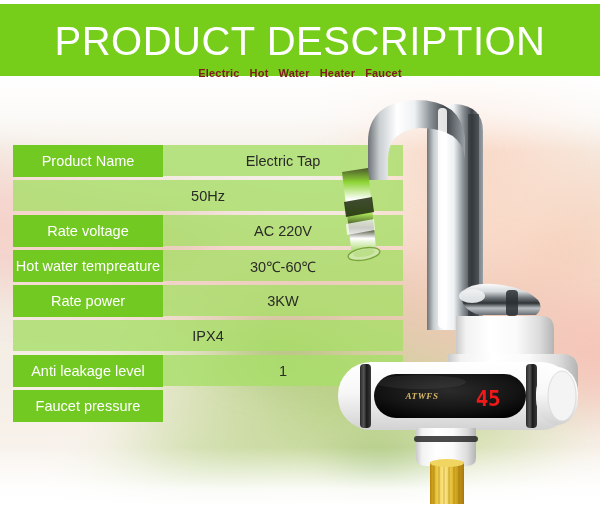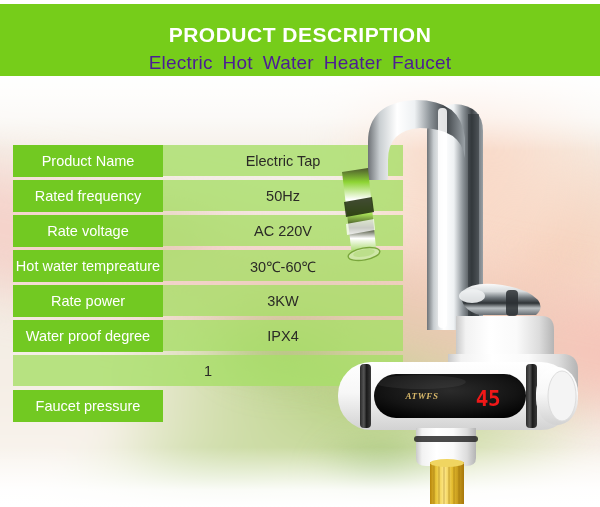--- a/index.html
+++ b/index.html
@@ -86,31 +86,31 @@
     background: #76cd1a;
     display: flex;
     flex-direction: column;
     align-items: center;
     justify-content: center;
     box-sizing: border-box;
     padding-top: 2px;
   }
   .banner-title {
     color: #ffffff;
-    font-size: 21px;
-    font-weight: bold;
+    font-size: 40px;
+    font-weight: normal;
     letter-spacing: 0.5px;
     line-height: 1.05;
     white-space: nowrap;
     margin-top: 16px;
   }
   .banner-subtitle {
-    color: #4c1d95;
-    font-size: 19px;
-    font-weight: normal;
+    color: #7f1d1d;
+    font-size: 11px;
+    font-weight: bold;
     letter-spacing: 0.2px;
     margin-top: 5px;
     white-space: nowrap;
   }
   .banner-subtitle span { margin: 0 5px; }
   .banner-subtitle span:first-child { margin-left: 0; }
   .banner-subtitle span:last-child { margin-right: 0; }
 
   
   .spec-table {
@@ -200,40 +200,39 @@
       <span>Electric</span><span>Hot</span><span>Water</span><span>Heater</span><span>Faucet</span>
     </div>
   </div>
 
   <div class="spec-table">
     <div class="spec-row">
       <div class="spec-label">Product Name</div>
       <div class="spec-value">Electric Tap</div>
     </div>
     <div class="spec-row">
-      <div class="spec-label">Rated frequency</div>
       <div class="spec-value">50Hz</div>
     </div>
     <div class="spec-row">
       <div class="spec-label">Rate voltage</div>
       <div class="spec-value">AC 220V</div>
     </div>
     <div class="spec-row">
       <div class="spec-label">Hot water tempreature</div>
       <div class="spec-value">30℃-60℃</div>
     </div>
     <div class="spec-row">
       <div class="spec-label">Rate power</div>
       <div class="spec-value">3KW</div>
     </div>
     <div class="spec-row">
-      <div class="spec-label">Water proof degree</div>
       <div class="spec-value">IPX4</div>
     </div>
     <div class="spec-row">
+      <div class="spec-label">Anti leakage  level</div>
       <div class="spec-value">1</div>
     </div>
     <div class="spec-row">
       <div class="spec-label">Faucet  pressure</div>
     </div>
   </div>
 
   <div class="faucet">
     <svg width="270" height="423" viewBox="0 0 270 423" xmlns="http://www.w3.org/2000/svg">
       <defs>

